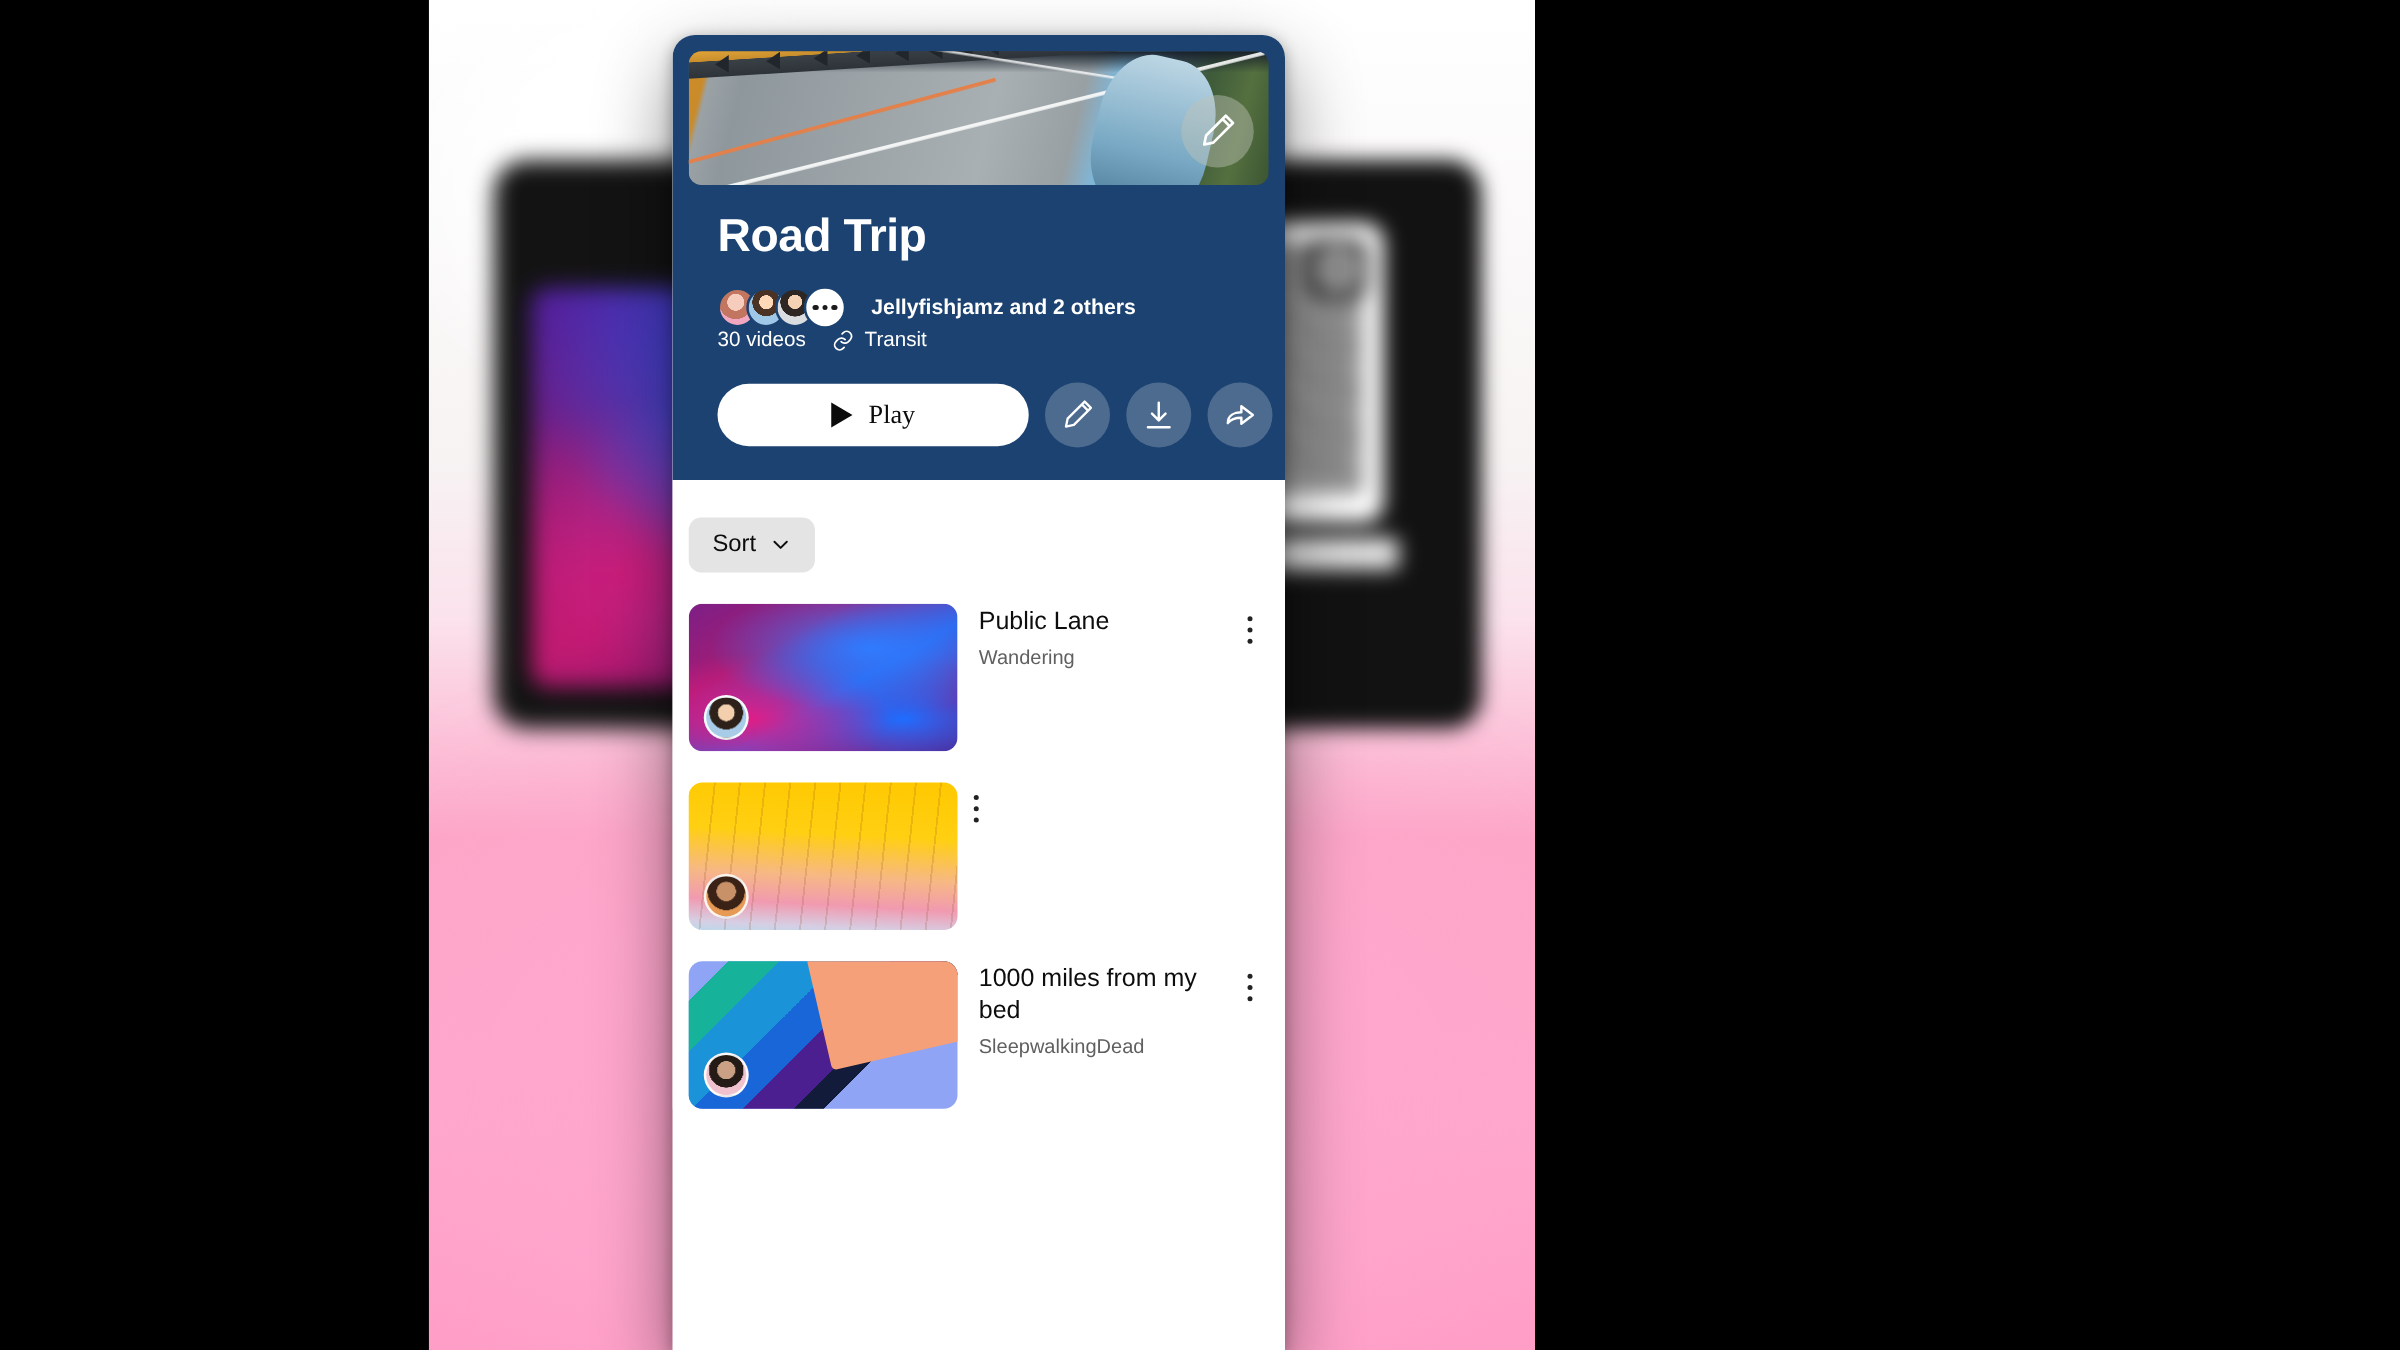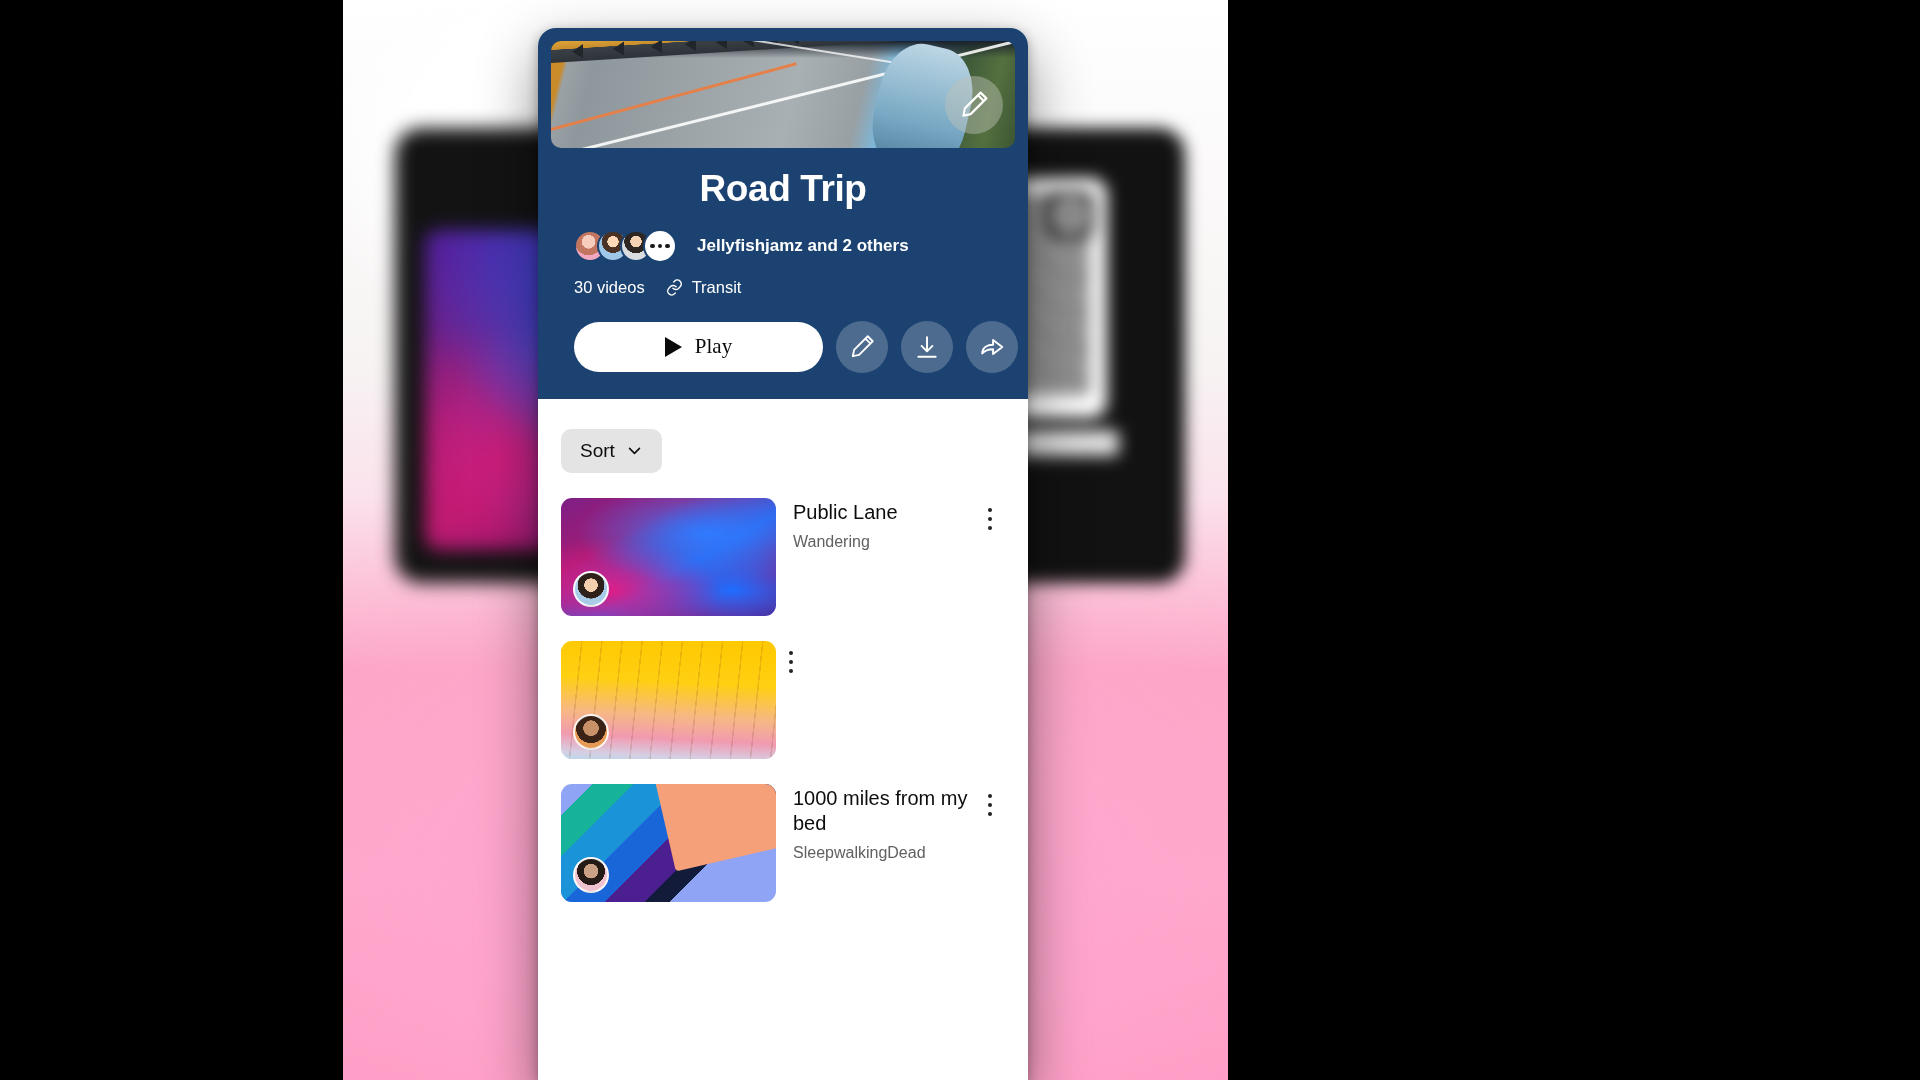--- a/index.html
+++ b/index.html
@@ -129,58 +129,58 @@
     background:linear-gradient(180deg,#bcd6e4,#79a9c4 60%,#4d7d99);
     transform:rotate(13deg); border-radius:40%;
   }
   .cover .edit-fab{
     position:absolute; right:12px; top:35px; width:58px; height:58px; border-radius:50%;
     background:rgba(190,195,185,.45); display:flex; align-items:center; justify-content:center;
   }
   .cover .edit-fab svg{ width:30px; height:30px; }
 
   .hero-body{ padding:22px 23px 26px; }
-  .pl-title{ color:#fff; font-size:37px; font-weight:700; letter-spacing:-.4px; line-height:1.05;text-align:center; }
+  .pl-title{ color:#fff; font-size:37px; font-weight:700; letter-spacing:-.4px; line-height:1.05; }
 
   .owner-row{ display:flex; align-items:center; margin-top:20px; }
   .avatars{ display:flex; align-items:center; }
   .avatars .av{
     width:32px; height:32px; border-radius:50%; margin-right:-9px; position:relative;
     border:2px solid #1b4270; background-size:cover; flex:none;
   }
   .av.a1{ background:radial-gradient(circle at 45% 35%,#f6cdbc 0 28%,#c2765f 29% 56%,#f2a6bf 57% 100%); }
   .av.a2{ background:radial-gradient(circle at 50% 35%,#ffd9b8 0 24%,#4a3325 25% 48%,#9fc8e8 49% 100%); }
   .av.a3{ background:radial-gradient(circle at 50% 34%,#f6d2b4 0 24%,#2d2622 25% 50%,#d9dde0 51% 100%); }
   .avatars .more{
     width:34px; height:34px; border-radius:50%; background:#fff; position:relative; z-index:5;
     display:flex; align-items:center; justify-content:center; gap:3px; border:2px solid #1b4270; flex:none;
   }
   .avatars .more i{ width:4.5px;height:4.5px;border-radius:50%;background:#1b1b1b;display:block; }
   .owner-name{ color:#fff; font-size:17px; font-weight:700; margin-left:20px; white-space:nowrap; }
 
-  .meta-row{ display:flex; align-items:center; margin-top:15px; color:#fff; font-size:16.5px; }
+  .meta-row{ display:flex; align-items:center; color:#fff; font-size:16.5px; }
   .meta-row .count{ font-weight:400; }
   .meta-row .privacy{ display:flex; align-items:center; margin-left:20px; }
   .meta-row .privacy svg{ width:19px;height:19px;margin-right:8px; }
 
   .actions{ display:flex; align-items:center; margin-top:24px; }
   .play-btn{
     flex:none; width:249px; height:50px; border-radius:25px; background:#fff; border:0;
     display:flex; align-items:center; justify-content:center; gap:13px; cursor:pointer;font-family:Liberation Serif, serif;
   }
   .play-btn .tri{ width:0;height:0;border-left:17px solid #0b0b0b;border-top:10px solid transparent;border-bottom:10px solid transparent; }
   .play-btn span{ font-size:21px; color:#0b0b0b; font-weight:400; }
   .round-btn{
     flex:none; width:52px; height:52px; border-radius:50%; background:rgba(255,255,255,.22);
     border:0; margin-left:13px; display:flex; align-items:center; justify-content:center; cursor:pointer;
   }
   .round-btn svg{ width:26px; height:26px; }
 
   
-  .list-wrap{ background:#fff; padding:30px 23px 0; }
+  .list-wrap{ background:#fff; padding:30px 13px 0; }
   .sort-btn{
     display:inline-flex; align-items:center; gap:11px; height:44px; padding:0 19px;
     background:#e4e4e4; border:0; border-radius:10px; cursor:pointer;
   }
   .sort-btn .lbl{ font-size:19px; color:#0d0d0d; }
   .sort-btn svg{ width:17px;height:17px; }
 
   .video-row{ display:flex; align-items:flex-start; margin-top:25px; cursor:pointer; }
   .thumb{
     position:relative; width:215px; height:118px; border-radius:11px; overflow:hidden; flex:none;

